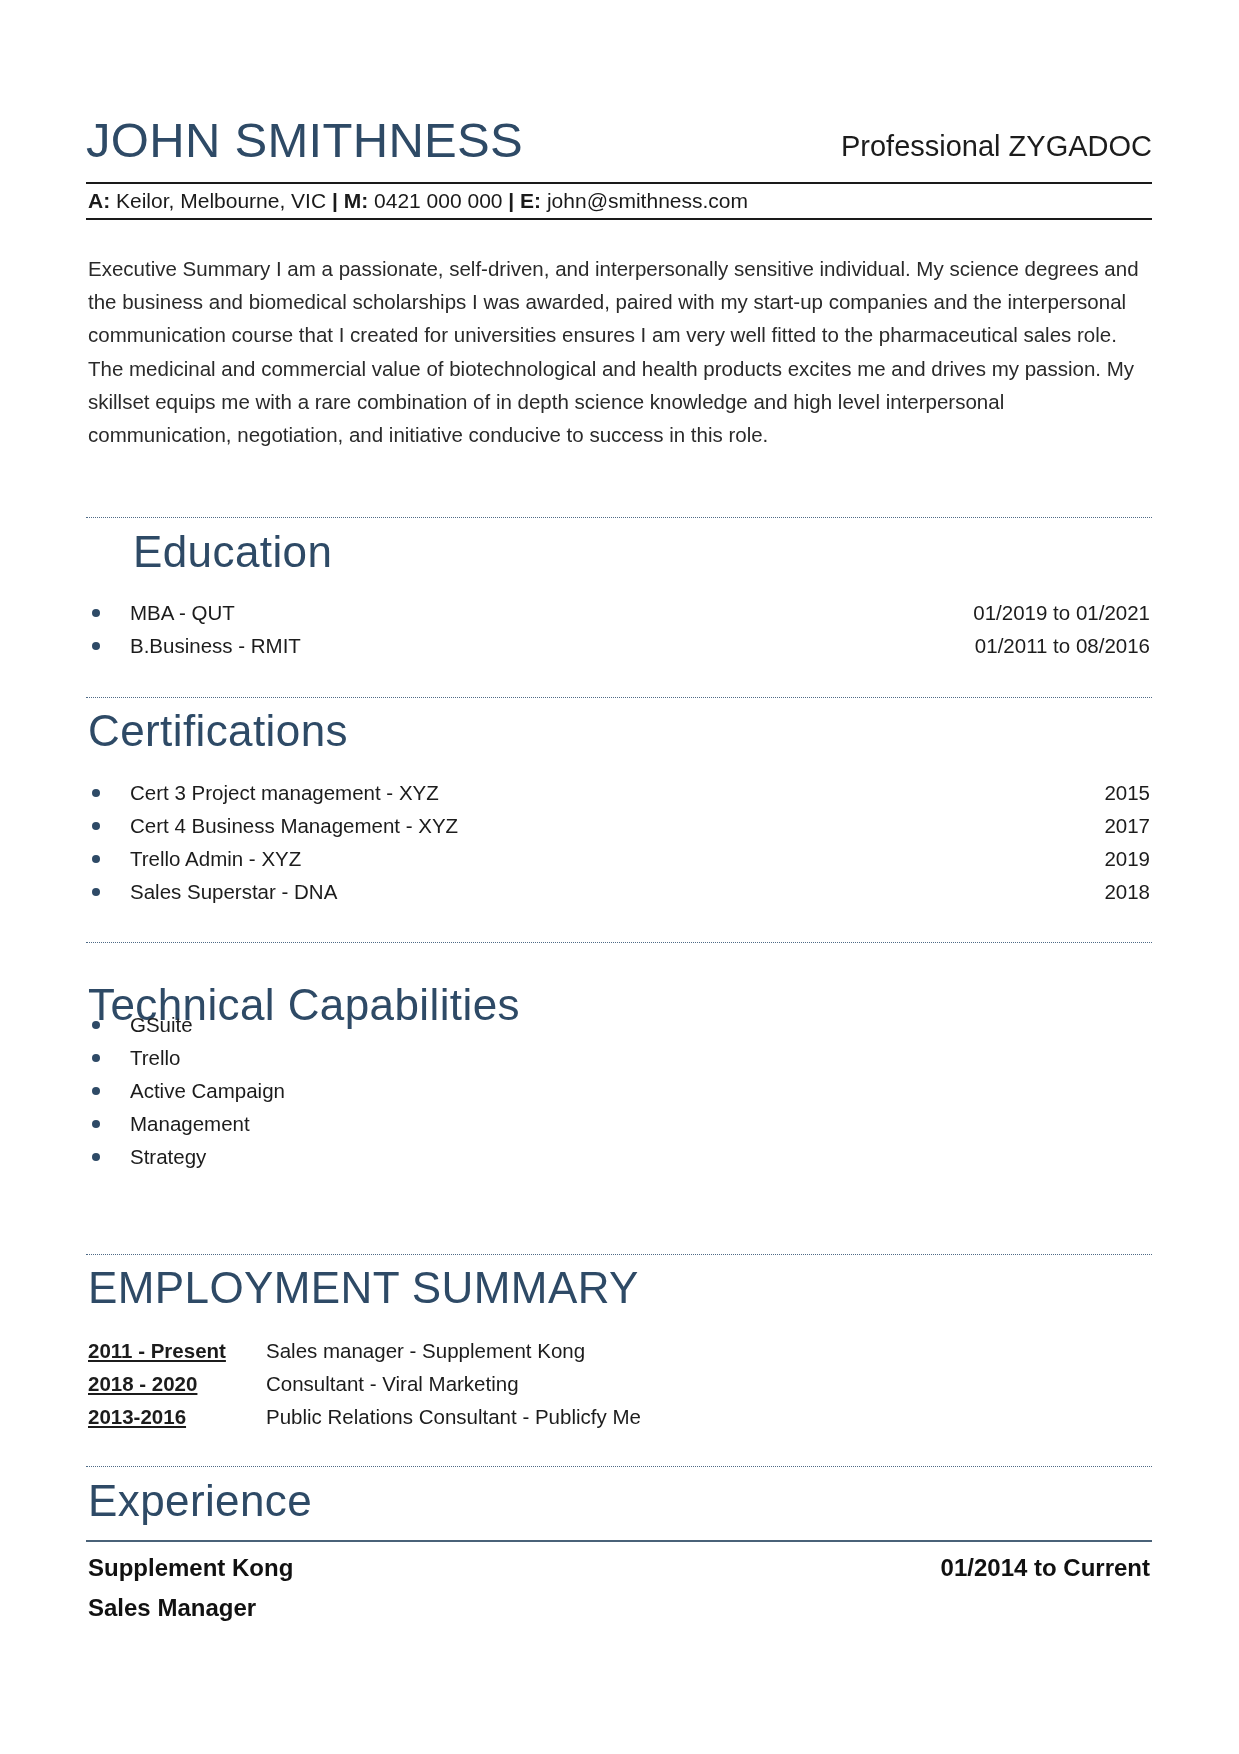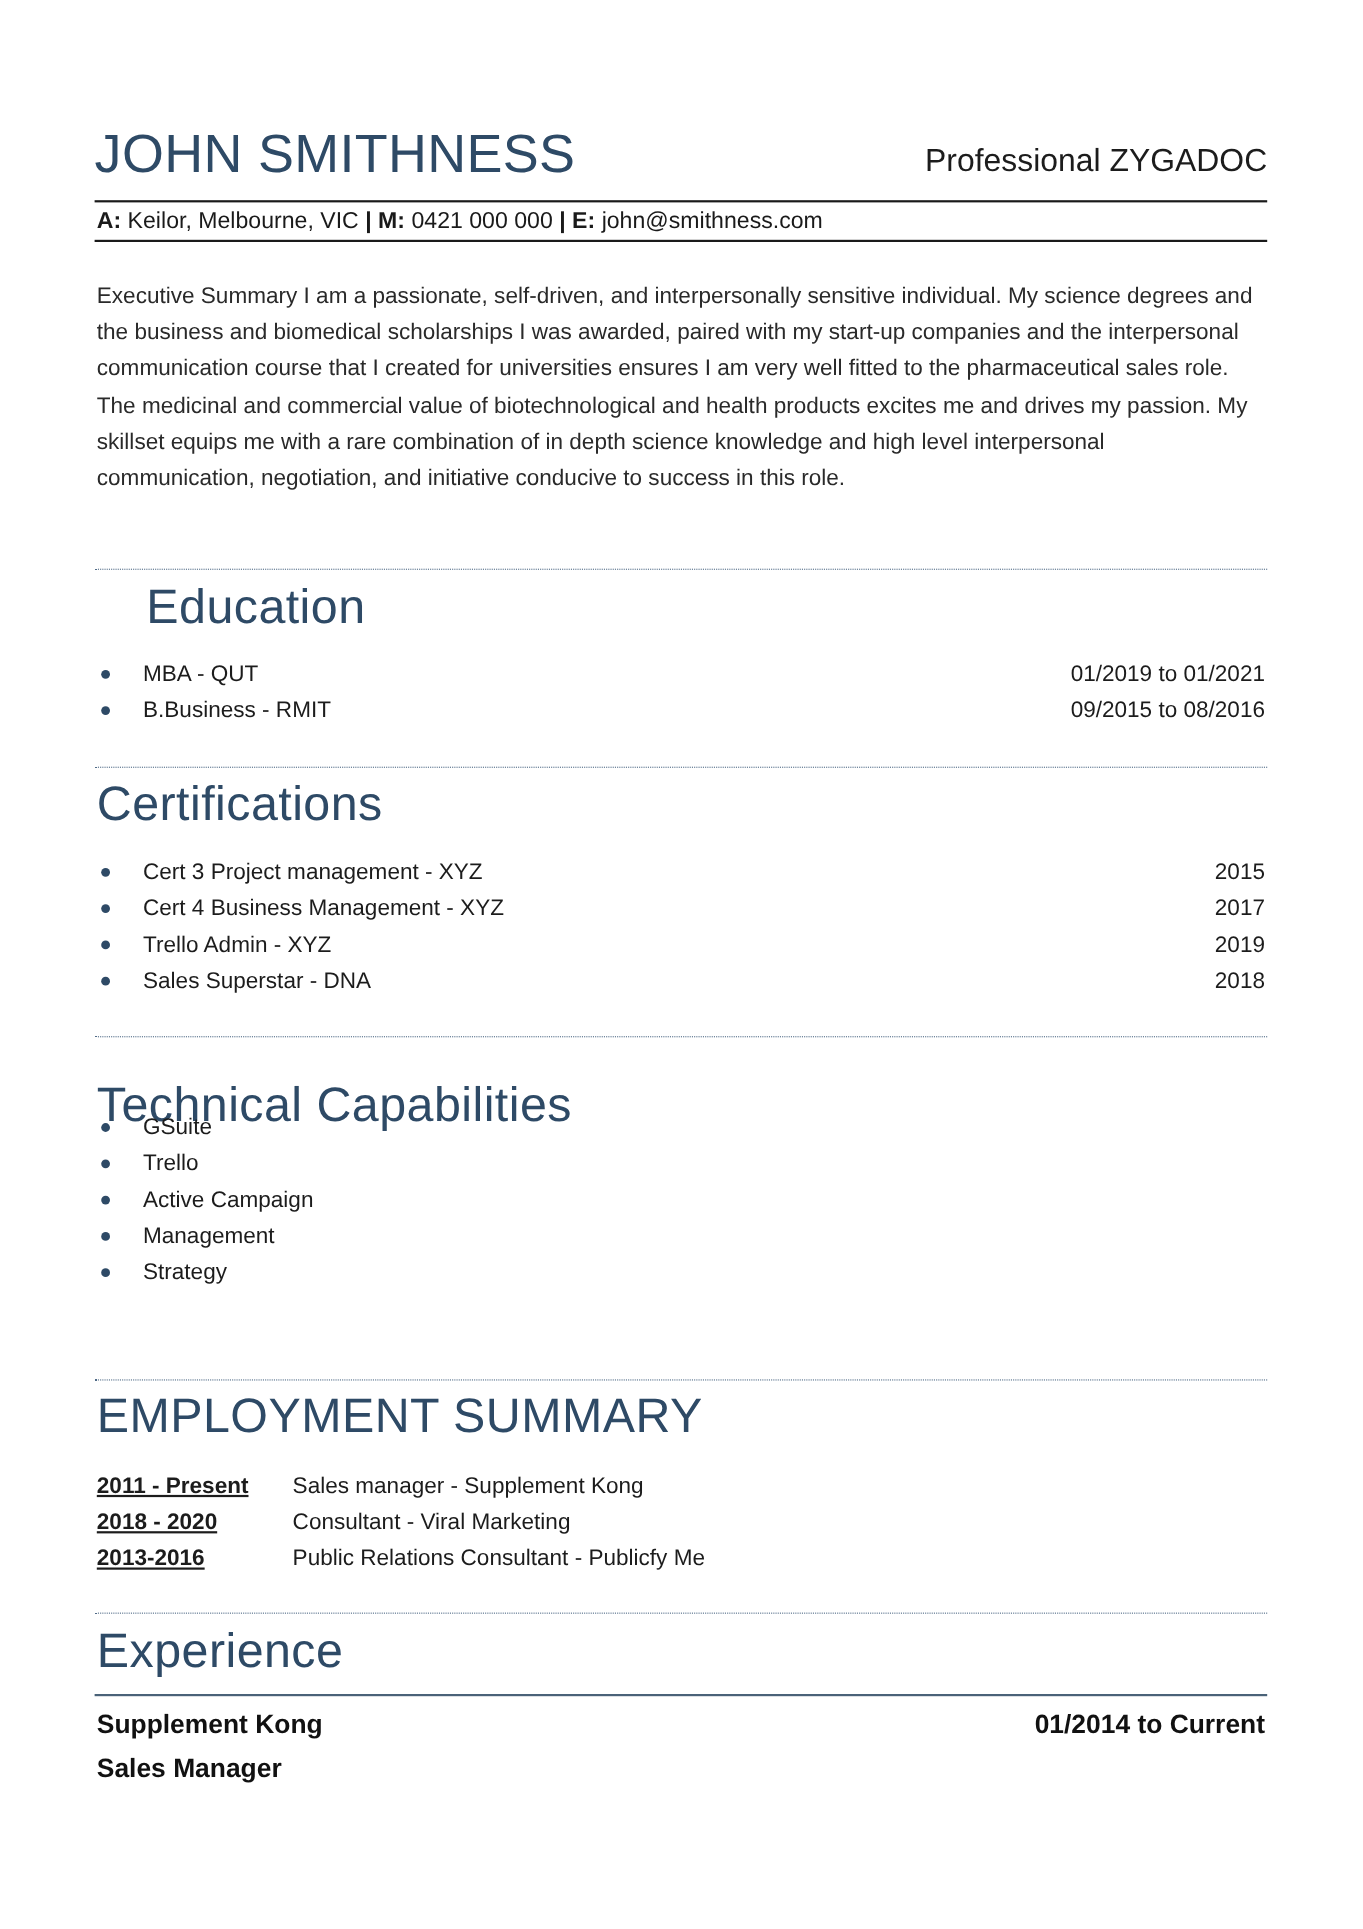--- a/index.html
+++ b/index.html
@@ -50,21 +50,21 @@
   <div class="abs heading" style="top:527px;margin-left:45px;">Education</div>
   <div class="abs" style="top:596px;">
     <div class="li">
       <span class="bullet"></span>
       <span class="label">MBA - QUT</span>
       <span class="date">01/2019 to 01/2021</span>
     </div>
     <div class="li">
       <span class="bullet"></span>
       <span class="label">B.Business - RMIT</span>
-      <span class="date">09/2015 to 08/2016</span>
+      <span class="date">01/2011 to 08/2016</span>
     </div>
   </div>
 
   <div class="abs dotted" style="top:697px;"></div>
   <div class="abs heading" style="top:706px;">Certifications</div>
   <div class="abs" style="top:776px;">
     <div class="li">
       <span class="bullet"></span>
       <span class="label">Cert 3 Project management - XYZ</span>
       <span class="date">2015</span>

